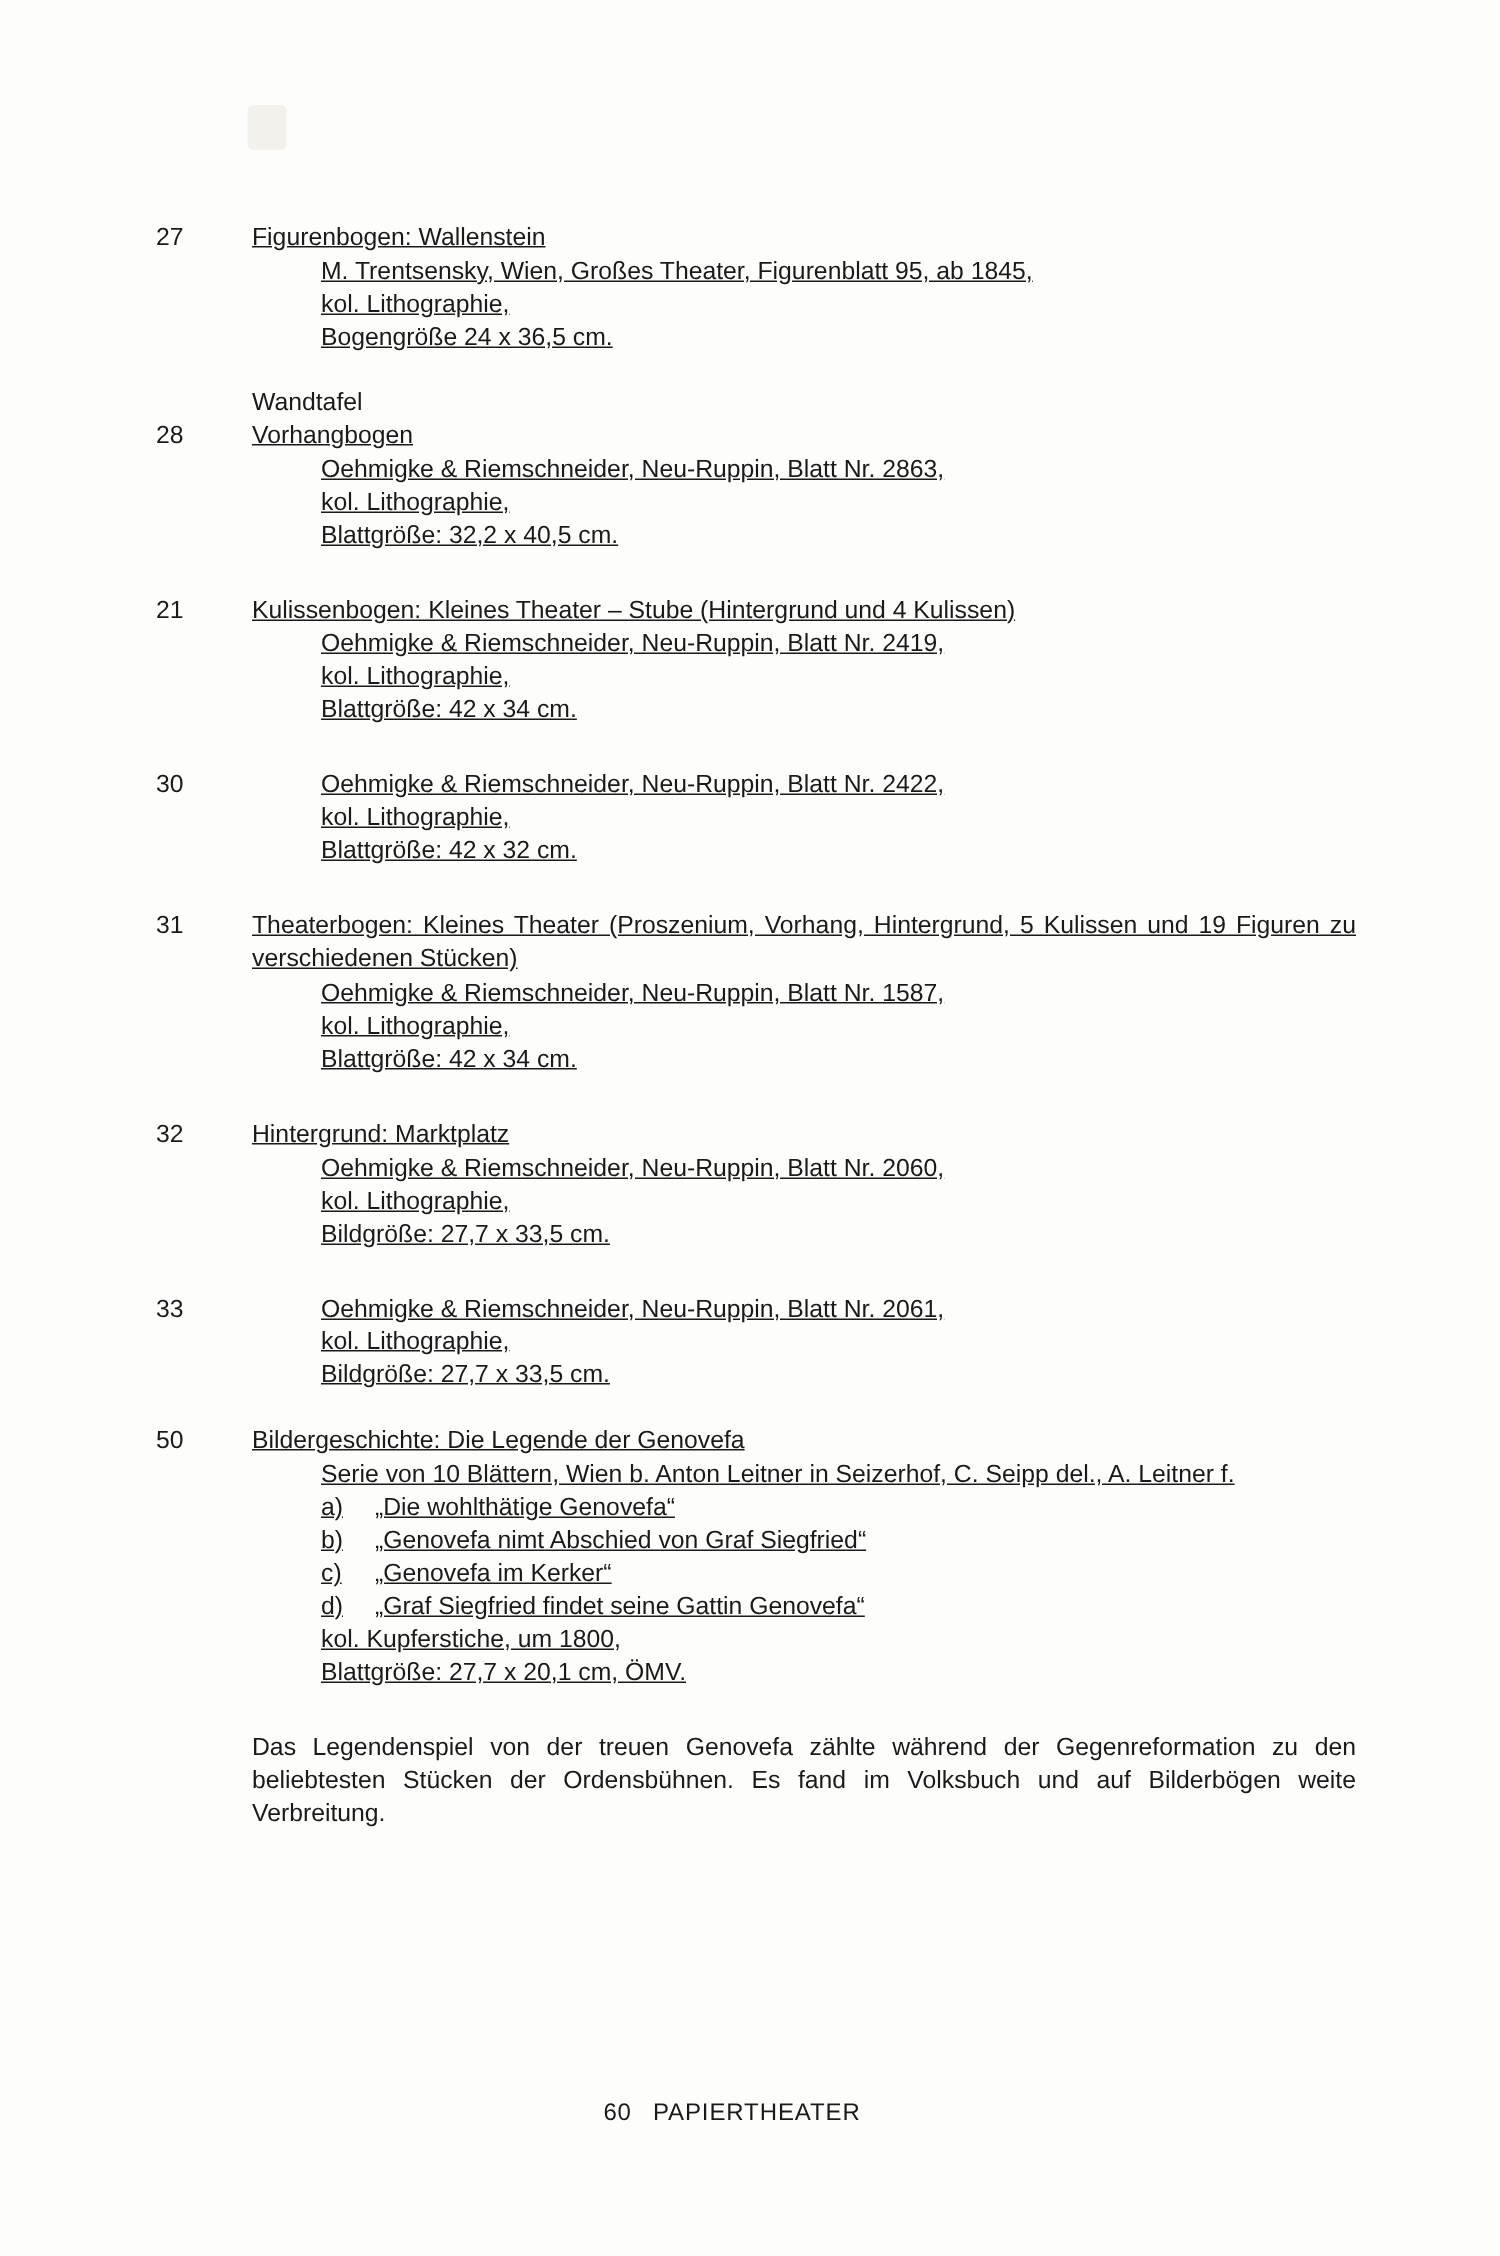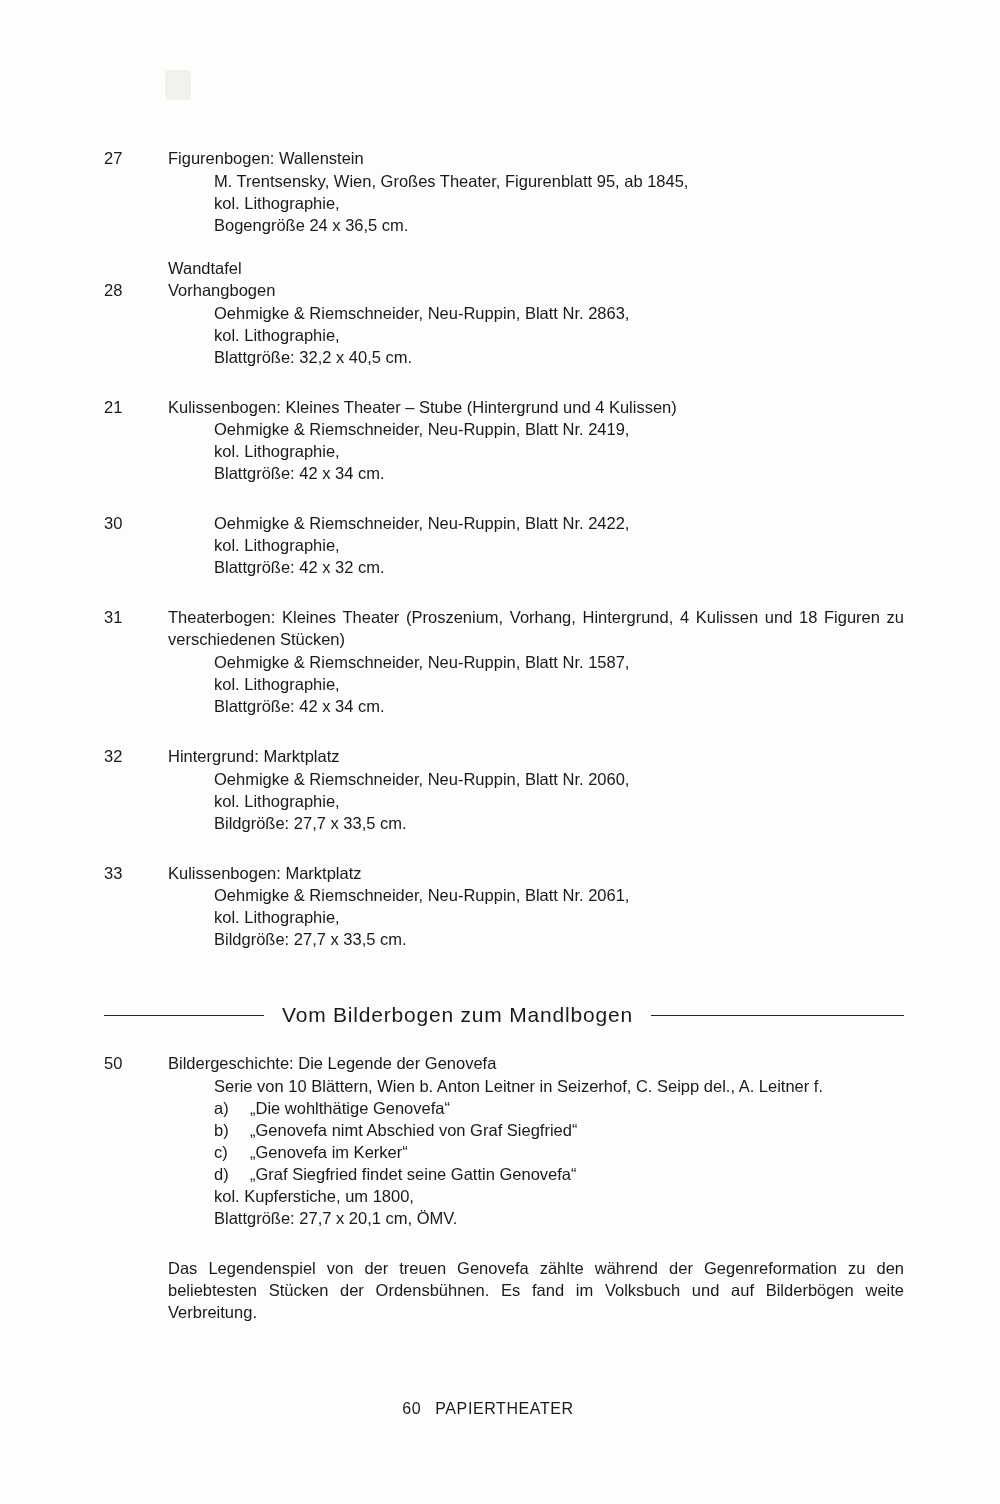--- a/index.html
+++ b/index.html
@@ -28,20 +28,21 @@
     top: 148px;
     width: 800px;
   }
 
   
   .entry {
     position: relative;
     margin-bottom: 22px;
     font-size: 16.5px;
     line-height: 1.33;
+    text-decoration: underline;
   }
   .entry .num {
     position: absolute;
     left: 0;
     top: 0;
     width: 44px;
     text-align: left;
     font-size: 16.5px;
   }
   .entry .body {
@@ -180,21 +181,21 @@
           <div class="line">Oehmigke &amp; Riemschneider, Neu-Ruppin, Blatt Nr. 2422,</div>
           <div class="line">kol. Lithographie,</div>
           <div class="line">Blattgröße: 42 x 32 cm.</div>
         </div>
       </div>
     </div>
 
     <div class="entry" style="margin-top:28px;">
       <div class="num">31</div>
       <div class="body">
-        <div class="title just" style="padding-left:0; text-indent:0; margin-left:0;">Theaterbogen: Kleines Theater (Proszenium, Vorhang, Hintergrund, 4 Kulissen und 18 Figuren zu verschiedenen Stücken)</div>
+        <div class="title just" style="padding-left:0; text-indent:0; margin-left:0;">Theaterbogen: Kleines Theater (Proszenium, Vorhang, Hintergrund, 5 Kulissen und 19 Figuren zu verschiedenen Stücken)</div>
         <div class="details">
           <div class="line">Oehmigke &amp; Riemschneider, Neu-Ruppin, Blatt Nr. 1587,</div>
           <div class="line">kol. Lithographie,</div>
           <div class="line">Blattgröße: 42 x 34 cm.</div>
         </div>
       </div>
     </div>
 
     <div class="entry" style="margin-top:28px;">
       <div class="num">32</div>
@@ -204,34 +205,28 @@
           <div class="line">Oehmigke &amp; Riemschneider, Neu-Ruppin, Blatt Nr. 2060,</div>
           <div class="line">kol. Lithographie,</div>
           <div class="line">Bildgröße: 27,7 x 33,5 cm.</div>
         </div>
       </div>
     </div>
 
     <div class="entry" style="margin-top:28px;">
       <div class="num">33</div>
       <div class="body">
-        <div class="title">Kulissenbogen: Marktplatz</div>
         <div class="details">
           <div class="line">Oehmigke &amp; Riemschneider, Neu-Ruppin, Blatt Nr. 2061,</div>
           <div class="line">kol. Lithographie,</div>
           <div class="line">Bildgröße: 27,7 x 33,5 cm.</div>
         </div>
       </div>
     </div>
 
-    <div class="section-head">
-      <div class="rule left"></div>
-      <div class="htext">Vom Bilderbogen zum Mandlbogen</div>
-      <div class="rule right"></div>
-    </div>
 
     <div class="entry">
       <div class="num">50</div>
       <div class="body">
         <div class="title">Bildergeschichte: Die Legende der Genovefa</div>
         <div class="details">
           <div class="line just" style="text-align:justify;">Serie von 10 Blättern, Wien b. Anton Leitner in Seizerhof, C. Seipp del., A. Leitner f.</div>
         </div>
         <div class="sub-list">
           <div class="sub-item">

